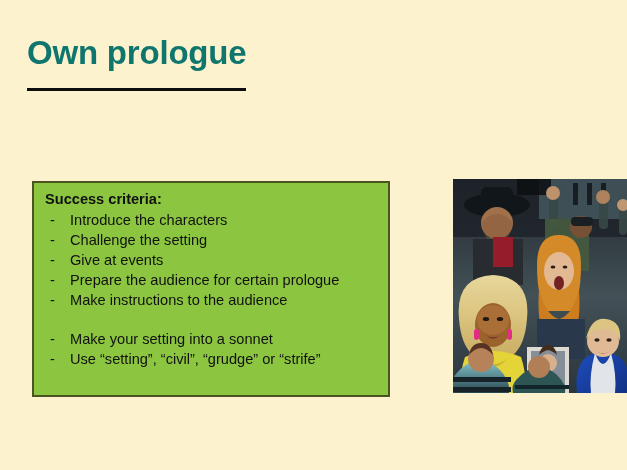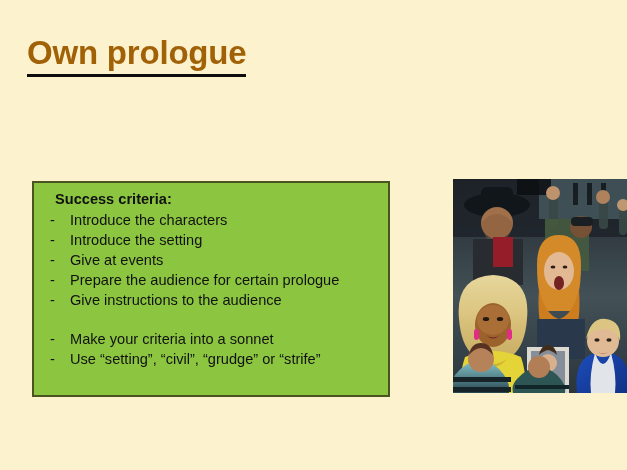--- a/index.html
+++ b/index.html
@@ -20,25 +20,25 @@
     background: #fdf2ce;
   }
 
   
   .title {
     position: absolute;
     left: 27px;
     top: 36px;
     font-size: 33px;
     font-weight: bold;
-    color: #a16207;
+    color: #0f766e;
     letter-spacing: -0.2px;
     line-height: 1.05;
     white-space: nowrap;
-    padding-bottom: 3px;
+    padding-bottom: 17px;
     border-bottom: 3px solid #0d0d0d;
     display: inline-block;
   }
 
   
   .intro {
     position: absolute;
     left: 22px;
     top: 114px;
     width: 410px;
@@ -57,21 +57,21 @@
     background: #8cc640;
     border: 2px solid #4b5320;
     box-sizing: border-box;
     padding: 7px 8px 0 8px;
   }
   .heading {
     font-size: 14.6px;
     font-weight: bold;
     color: #111;
     line-height: 19.5px;
-    margin-left: 13px;
+    margin-left: 3px;
   }
   .crit-list {
     list-style: none;
     margin: 0;
     padding: 0;
   }
   .crit-item {
     display: flex;
     font-size: 14.6px;
     line-height: 20.2px;
@@ -119,43 +119,43 @@
 
     <div class="heading">Success criteria:</div>
 
     <ul class="crit-list">
       <li class="crit-item">
         <span class="dash">-</span>
         <span class="crit-text">Introduce the characters</span>
       </li>
       <li class="crit-item">
         <span class="dash">-</span>
-        <span class="crit-text">Introduce the setting</span>
+        <span class="crit-text">Challenge the setting</span>
       </li>
       <li class="crit-item">
         <span class="dash">-</span>
         <span class="crit-text">Give at events</span>
       </li>
       <li class="crit-item">
         <span class="dash">-</span>
         <span class="crit-text">Prepare the audience for certain prologue</span>
       </li>
       <li class="crit-item">
         <span class="dash">-</span>
-        <span class="crit-text">Give instructions to the audience</span>
+        <span class="crit-text">Make instructions to the audience</span>
       </li>
     </ul>
 
     <div class="spacer"></div>
 
 
     <ul class="crit-list">
       <li class="crit-item">
         <span class="dash">-</span>
-        <span class="crit-text">Make your criteria into a sonnet</span>
+        <span class="crit-text">Make your setting into a sonnet</span>
       </li>
       <li class="crit-item">
         <span class="dash">-</span>
         <span class="crit-text">Use “setting”, “civil”, “grudge” or “strife”</span>
       </li>
     </ul>
 
   </div>
 
   <div class="photo">

